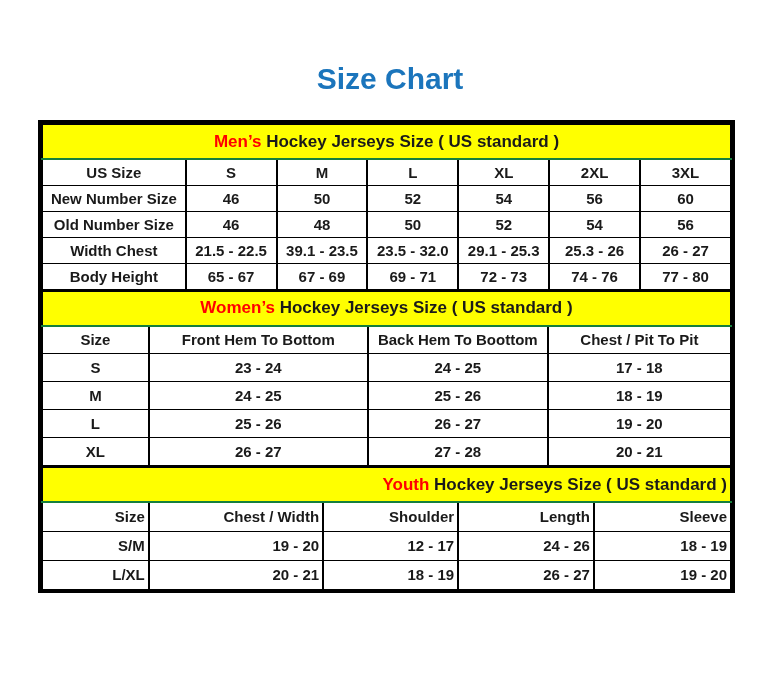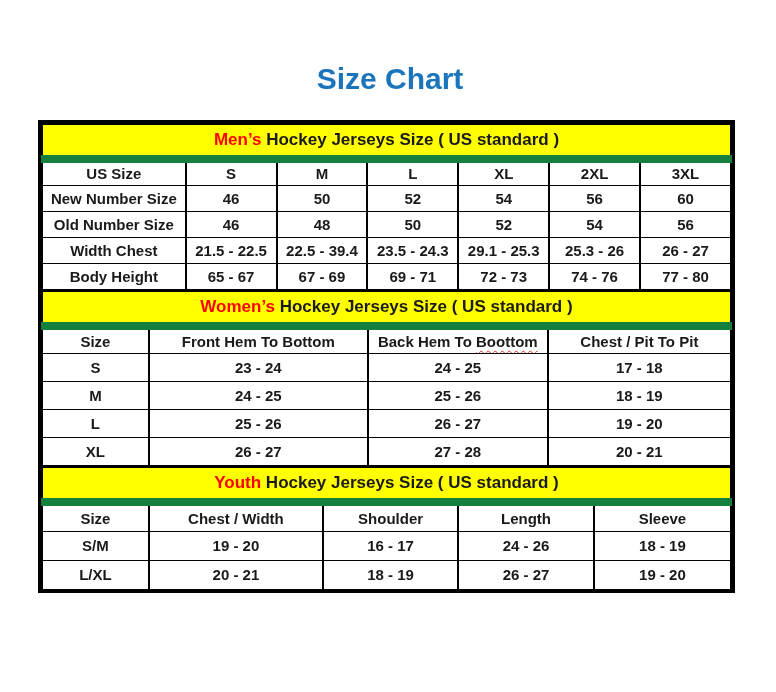--- a/index.html
+++ b/index.html
@@ -41,27 +41,26 @@
     padding: 0 3px;
     height: 26px;
     overflow: hidden;
     white-space: nowrap;
   }
   tr.band td {
     background: #ffff00;
     font-size: 17px;
     height: 35px;
     border-top: 2px solid #000;
-    border-bottom: 8px solid #15803d;
+    border-bottom: 2px solid #15803d;
   }
   .t-women td, .t-women th { height: 28px; }
-  .t-youth td, .t-youth th { height: 29px; }
+  .t-youth td, .t-youth th { height: 29px; text-align: right; }
   .accent { color: #ff0000; }
   .typo {
-    text-decoration: underline;
     text-decoration-style: wavy;
     text-decoration-color: #e0342b;
     text-decoration-thickness: 1px;
     text-underline-offset: 3px;
   }
 </style>
 </head>
 <body>
 
 <h1 class="page-title">Size Chart</h1>
@@ -105,22 +104,22 @@
         <td>46</td>
         <td>48</td>
         <td>50</td>
         <td>52</td>
         <td>54</td>
         <td>56</td>
       </tr>
       <tr>
         <th>Width Chest</th>
         <td>21.5 - 22.5</td>
-        <td>22.5 - 39.4</td>
-        <td>23.5 - 24.3</td>
+        <td>39.1 - 23.5</td>
+        <td>23.5 - 32.0</td>
         <td>29.1 - 25.3</td>
         <td>25.3 - 26</td>
         <td>26 - 27</td>
       </tr>
       <tr>
         <th>Body Height</th>
         <td>65 - 67</td>
         <td>67 - 69</td>
         <td>69 - 71</td>
         <td>72 - 73</td>
@@ -189,21 +188,21 @@
       <tr>
         <th>Size</th>
         <th>Chest / Width</th>
         <th>Shoulder</th>
         <th>Length</th>
         <th>Sleeve</th>
       </tr>
       <tr>
         <th>S/M</th>
         <td>19 - 20</td>
-        <td>16 - 17</td>
+        <td>12 - 17</td>
         <td>24 - 26</td>
         <td>18 - 19</td>
       </tr>
       <tr>
         <th>L/XL</th>
         <td>20 - 21</td>
         <td>18 - 19</td>
         <td>26 - 27</td>
         <td>19 - 20</td>
       </tr>

